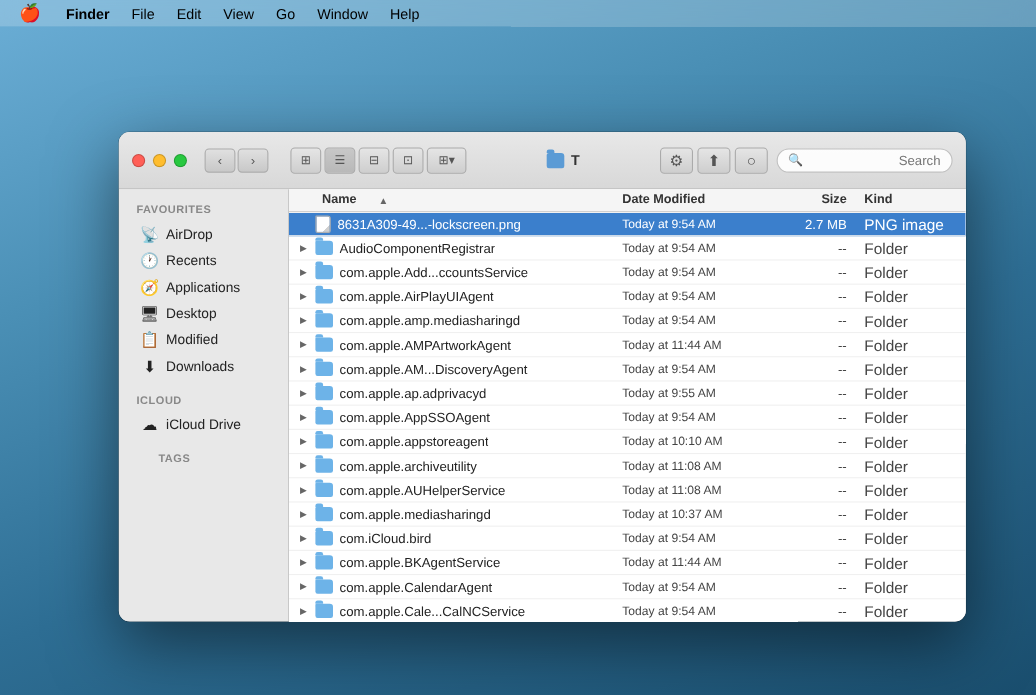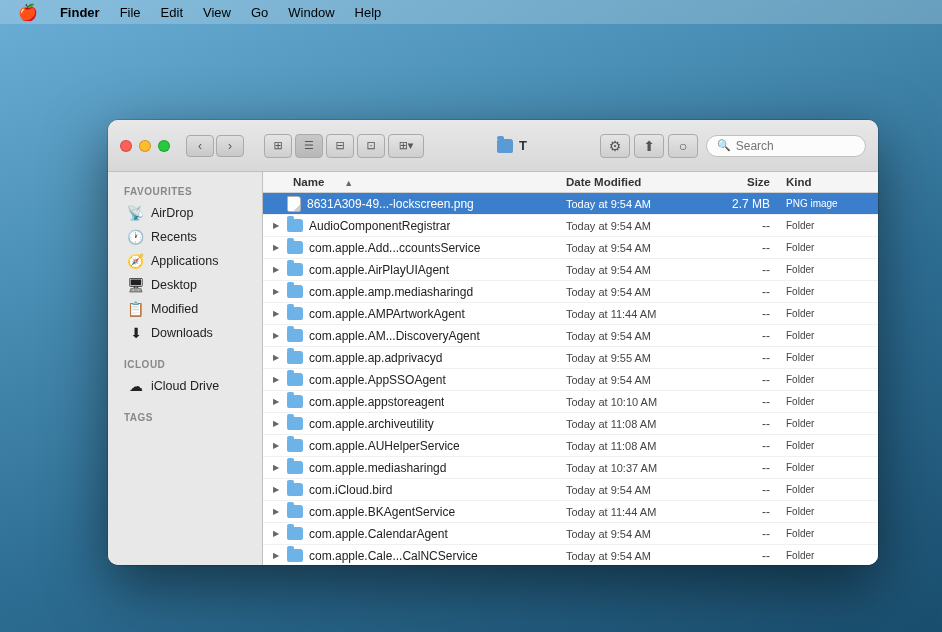--- a/index.html
+++ b/index.html
@@ -198,20 +198,21 @@
       color: #888;
       font-size: 11px;
     }
     .search-input {
       border: none;
       background: transparent;
       outline: none;
       font-size: 12px;
       color: #333;
       width: 100%;
+      text-align: right;
     }
 
     
     .finder-content {
       display: flex;
       flex: 1;
       overflow: hidden;
     }
 
     
@@ -344,21 +345,21 @@
       color: #888;
     }
 
     .file-name-text {
       overflow: hidden;
       text-overflow: ellipsis;
       white-space: nowrap;
     }
     .file-row-date { width: 140px; padding-left: 8px; font-size: 11px; color: #444; }
     .file-row-size { width: 80px; text-align: right; padding-right: 8px; font-size: 12px; color: #444; }
-    .file-row-kind { width: 100px; padding-left: 8px; font-size: 10px; color: #444; }
+    .file-row-kind { width: 100px; padding-left: 8px; font-size: 14px; color: #444; }
     .file-row.selected .file-row-date,
     .file-row.selected .file-row-size,
     .file-row.selected .file-row-kind { color: white; }
 
     
     ::-webkit-scrollbar { width: 8px; }
     ::-webkit-scrollbar-track { background: transparent; }
     ::-webkit-scrollbar-thumb { background: rgba(0,0,0,0.2); border-radius: 4px; }
   </style>
 </head>
@@ -480,21 +481,21 @@
         <div class="sidebar-icon">⬇</div>
         <span>Downloads</span>
       </div>
 
       <div class="sidebar-section-label" style="margin-top:8px;">iCloud</div>
       <div class="sidebar-item">
         <div class="sidebar-icon">☁</div>
         <span>iCloud Drive</span>
       </div>
 
-      <div class="sidebar-section-label" style="margin-top:8px;">Tags</div>
+      <div class="sidebar-section-label" style="margin-top:8px;margin-left:20px;">Tags</div>
     </div>
 
     <div class="file-list">
 
       <div class="file-list-header">
         <div class="col-name">
           <span>Name</span>
           <span style="font-size:9px; color:#666;">▲</span>
         </div>
         <div class="col-date">

